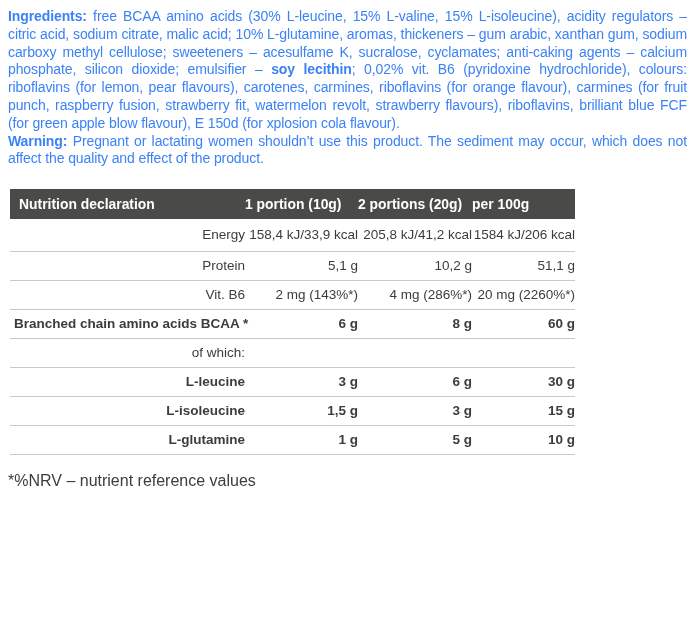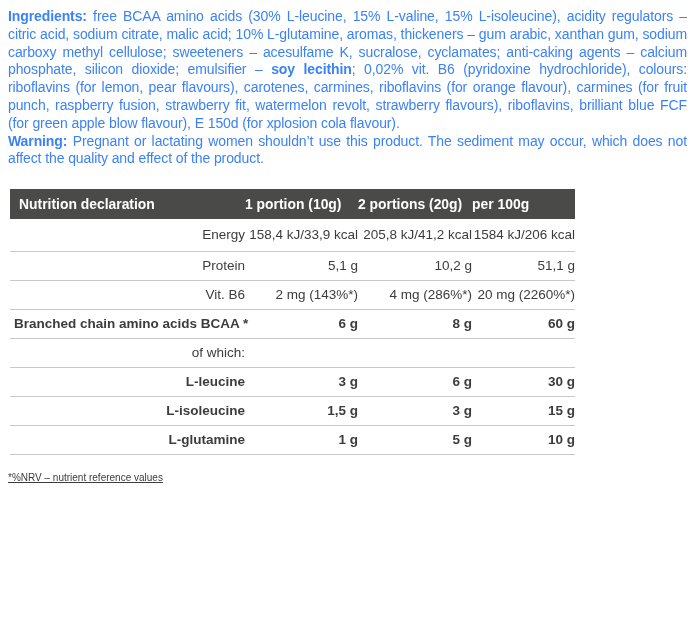--- a/index.html
+++ b/index.html
@@ -32,21 +32,21 @@
   thead th:first-child{padding-left:9px;}
   tbody tr{border-bottom:1px solid #c8c8c8;}
   td{
     text-align:right;vertical-align:middle;
     padding:5px 0 6px 0;line-height:17px;white-space:nowrap;
   }
   tbody tr:first-child td{padding:7px 0 8px 0;}
   td.label-cell{padding-left:4px;}
   td.label-cell.indent{padding-left:25px;}
   tr.bold-row td{font-weight:bold;}
-  .footnote{margin:17px 0 8px 0;font-size:10px;color:#3c3c3b;text-decoration:underline;}
+  .footnote{margin:17px 0 8px 0;font-size:16px;color:#3c3c3b;}
 </style>
 </head>
 <body>
 
 <div class="page">
 
   <p class="para"><b>Ingredients:</b><span> free BCAA amino acids (30% L-leucine, 15% L-valine, 15% L-isoleucine), acidity regulators – citric acid, sodium citrate, malic acid; 10% L-glutamine, aromas, thickeners – gum arabic, xanthan gum, sodium carboxy methyl cellulose; sweeteners – acesulfame K, sucralose, cyclamates; anti-caking agents – calcium phosphate, silicon dioxide; emulsifier – </span><b>soy lecithin</b><span>; 0,02% vit. B6 (pyridoxine hydrochloride), colours: riboflavins (for lemon, pear flavours), carotenes, carmines, riboflavins (for orange flavour), carmines (for fruit punch, raspberry fusion, strawberry fit, watermelon revolt, strawberry flavours), riboflavins, brilliant blue FCF (for green apple blow flavour), E 150d (for xplosion cola flavour).</span></p>
 
   <p class="para"><b>Warning:</b><span> Pregnant or lactating women shouldn’t use this product. The sediment may occur, which does not affect the quality and effect of the product.</span></p>
 

